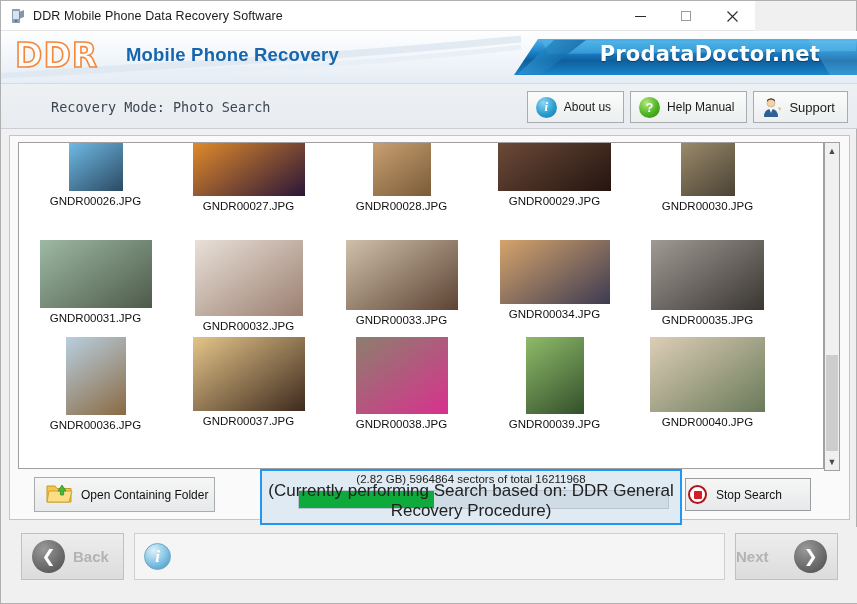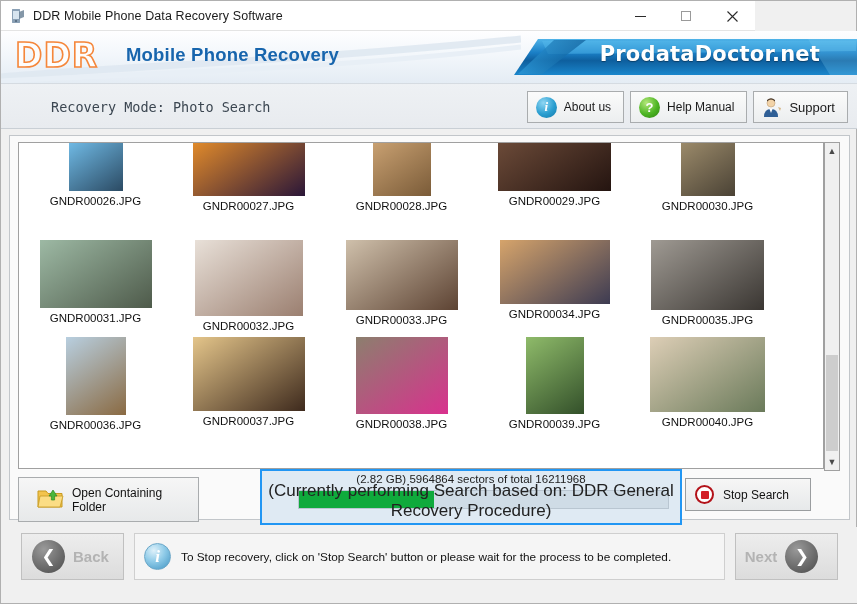--- a/index.html
+++ b/index.html
@@ -164,25 +164,25 @@
   .vscroll .arrow.up { top: 0; }
   .vscroll .arrow.down { bottom: 0; }
   .vscroll .thumbbar {
     position: absolute; left: 1px; width: 12px;
     top: 212px; height: 96px;
     background: #cdcdcd;
   }
 
   
   .open-folder-btn {
-    position: absolute; left: 8px; top: 341px;
-    width: 181px; height: 45px;
+    position: absolute; left: 24px; top: 341px;
+    width: 181px; height: 35px;
     background: linear-gradient(180deg,#f6f6f6 0%, #e7e9ea 100%);
     border: 1px solid #a9acae;
-    display: flex; align-items: center; gap: 8px; padding-left: 18px;
+    display: flex; align-items: center; gap: 8px; padding-left: 11px;
     cursor: pointer;
   }
   .open-folder-btn .lbl { font-size: 12px; color: #111; }
 
   .progress-box {
     position: absolute; left: 250px; top: 333px;
     width: 422px; height: 56px;
     background: #dfeaf3;
     border: 2px solid #2196f3;
     padding-left: 44px;
@@ -203,21 +203,21 @@
   .progress-bottom {
     position: absolute; left: 0; bottom: 2px; width: 100%;
     text-align: center; font-size: 17px; color: #222;
   }
 
   .stop-btn {
     position: absolute; left: 675px; top: 342px;
     width: 126px; height: 33px;
     background: linear-gradient(180deg,#f6f6f6 0%, #e7e9ea 100%);
     border: 1px solid #9a9d9f;
-    display: flex; align-items: center; gap: 9px; padding-left: 9px;
+    display: flex; align-items: center; gap: 9px; padding-left: 2px;
     cursor: pointer;
   }
   .stop-btn .lbl { font-size: 12px; color: #111; }
   .stop-ico {
     width: 19px; height: 19px; border-radius: 50%;
     border: 2.5px solid #b31219; background: #fff;
     display: flex; align-items: center; justify-content: center; flex: none;
   }
   .stop-ico i { display: block; width: 8px; height: 8px; background: #d32027; border-radius: 1px; }
 
@@ -233,21 +233,21 @@
     border: 1px solid #c0c0c0;
     display: flex; align-items: center; gap: 8px; padding-left: 10px;
     cursor: pointer;
   }
   .back-btn .lbl { font-size: 15px; color: #b3b3b3; font-weight: bold; }
   .next-btn {
     position: absolute; right: 20px; top: 6px;
     width: 103px; height: 47px;
     background: linear-gradient(180deg,#ededed 0%, #dcdcdc 100%);
     border: 1px solid #c0c0c0;
-    display: flex; align-items: center; justify-content: center; gap: 8px; padding-right: 10px;
+    display: flex; align-items: center; justify-content: space-between; gap: 8px; padding-right: 10px;
     cursor: pointer;
   }
   .next-btn .lbl { font-size: 15px; color: #b3b3b3; font-weight: bold; }
   .circ-arrow {
     width: 33px; height: 33px; border-radius: 50%;
     background: radial-gradient(circle at 36% 28%, #9a9a9a 0%, #6d6d6d 55%, #4a4a4a 100%);
     display: flex; align-items: center; justify-content: center;
     color: #fff; font-size: 17px; flex: none;
   }
   .info-strip {
@@ -456,21 +456,20 @@
   </div>
 
   <div class="footer">
     <div class="back-btn">
       <span class="circ-arrow">❮</span>
       <span class="lbl">Back</span>
     </div>
 
     <div class="info-strip">
       <span class="info-big">i</span>
-      <span class="msg">To Stop recovery, click on 'Stop Search' button or please wait for the process to be completed.</span>
     </div>
 
     <div class="next-btn">
       <span class="lbl">Next</span>
       <span class="circ-arrow">❯</span>
     </div>
   </div>
 </div>
 
 </body></html>

